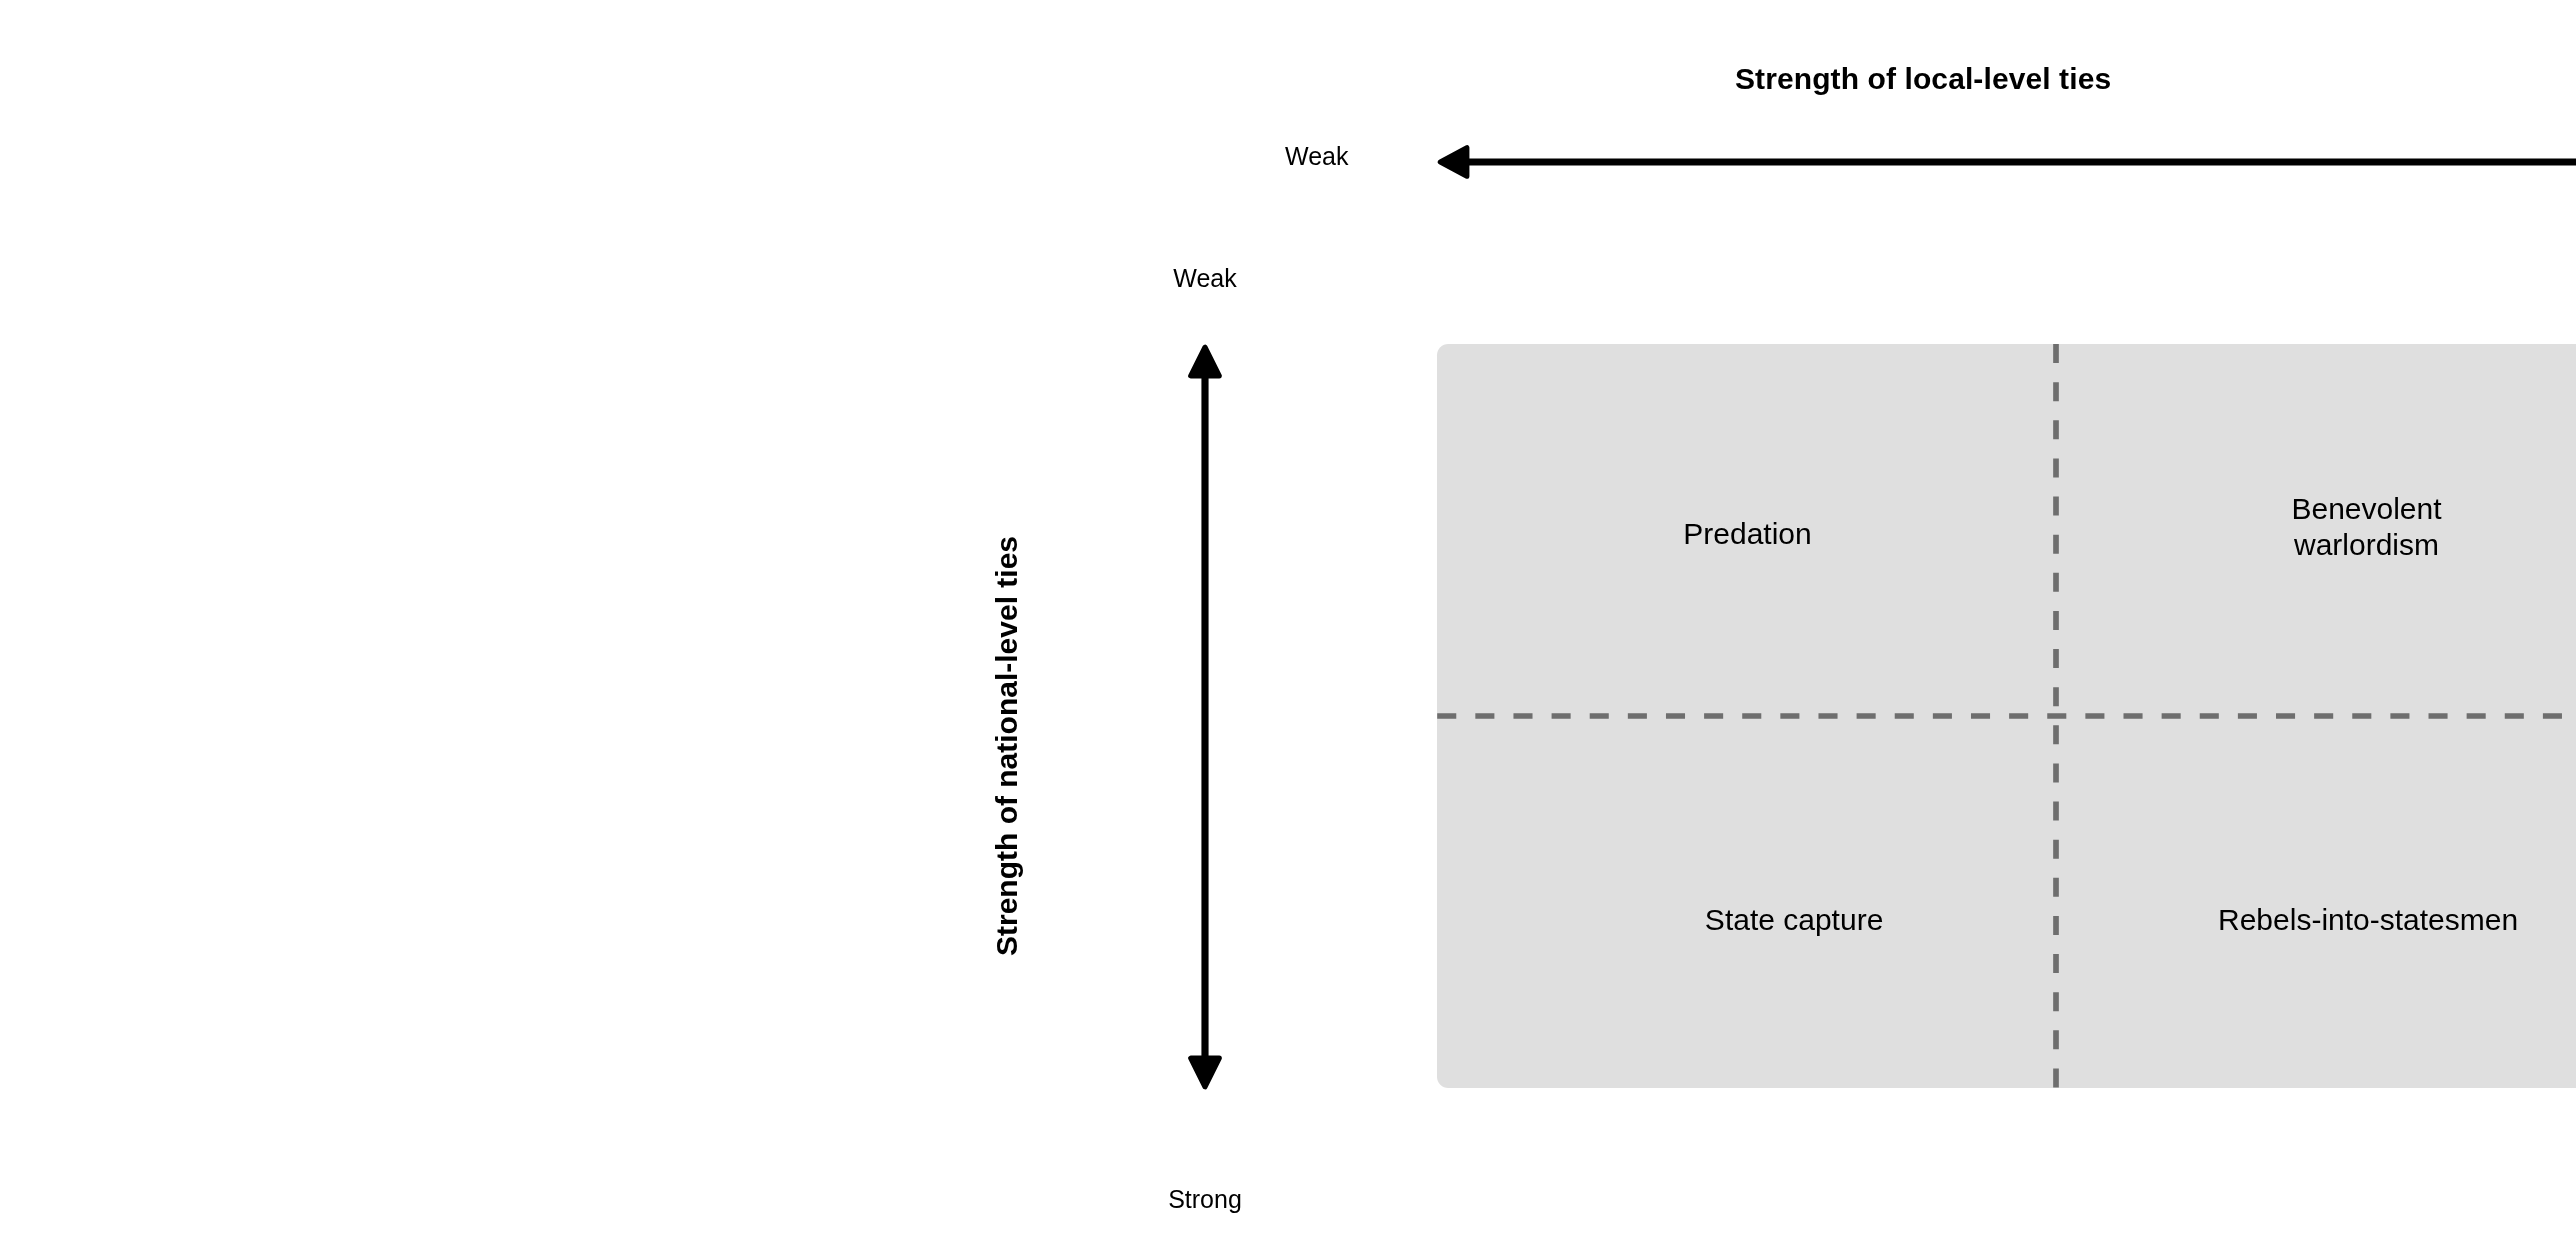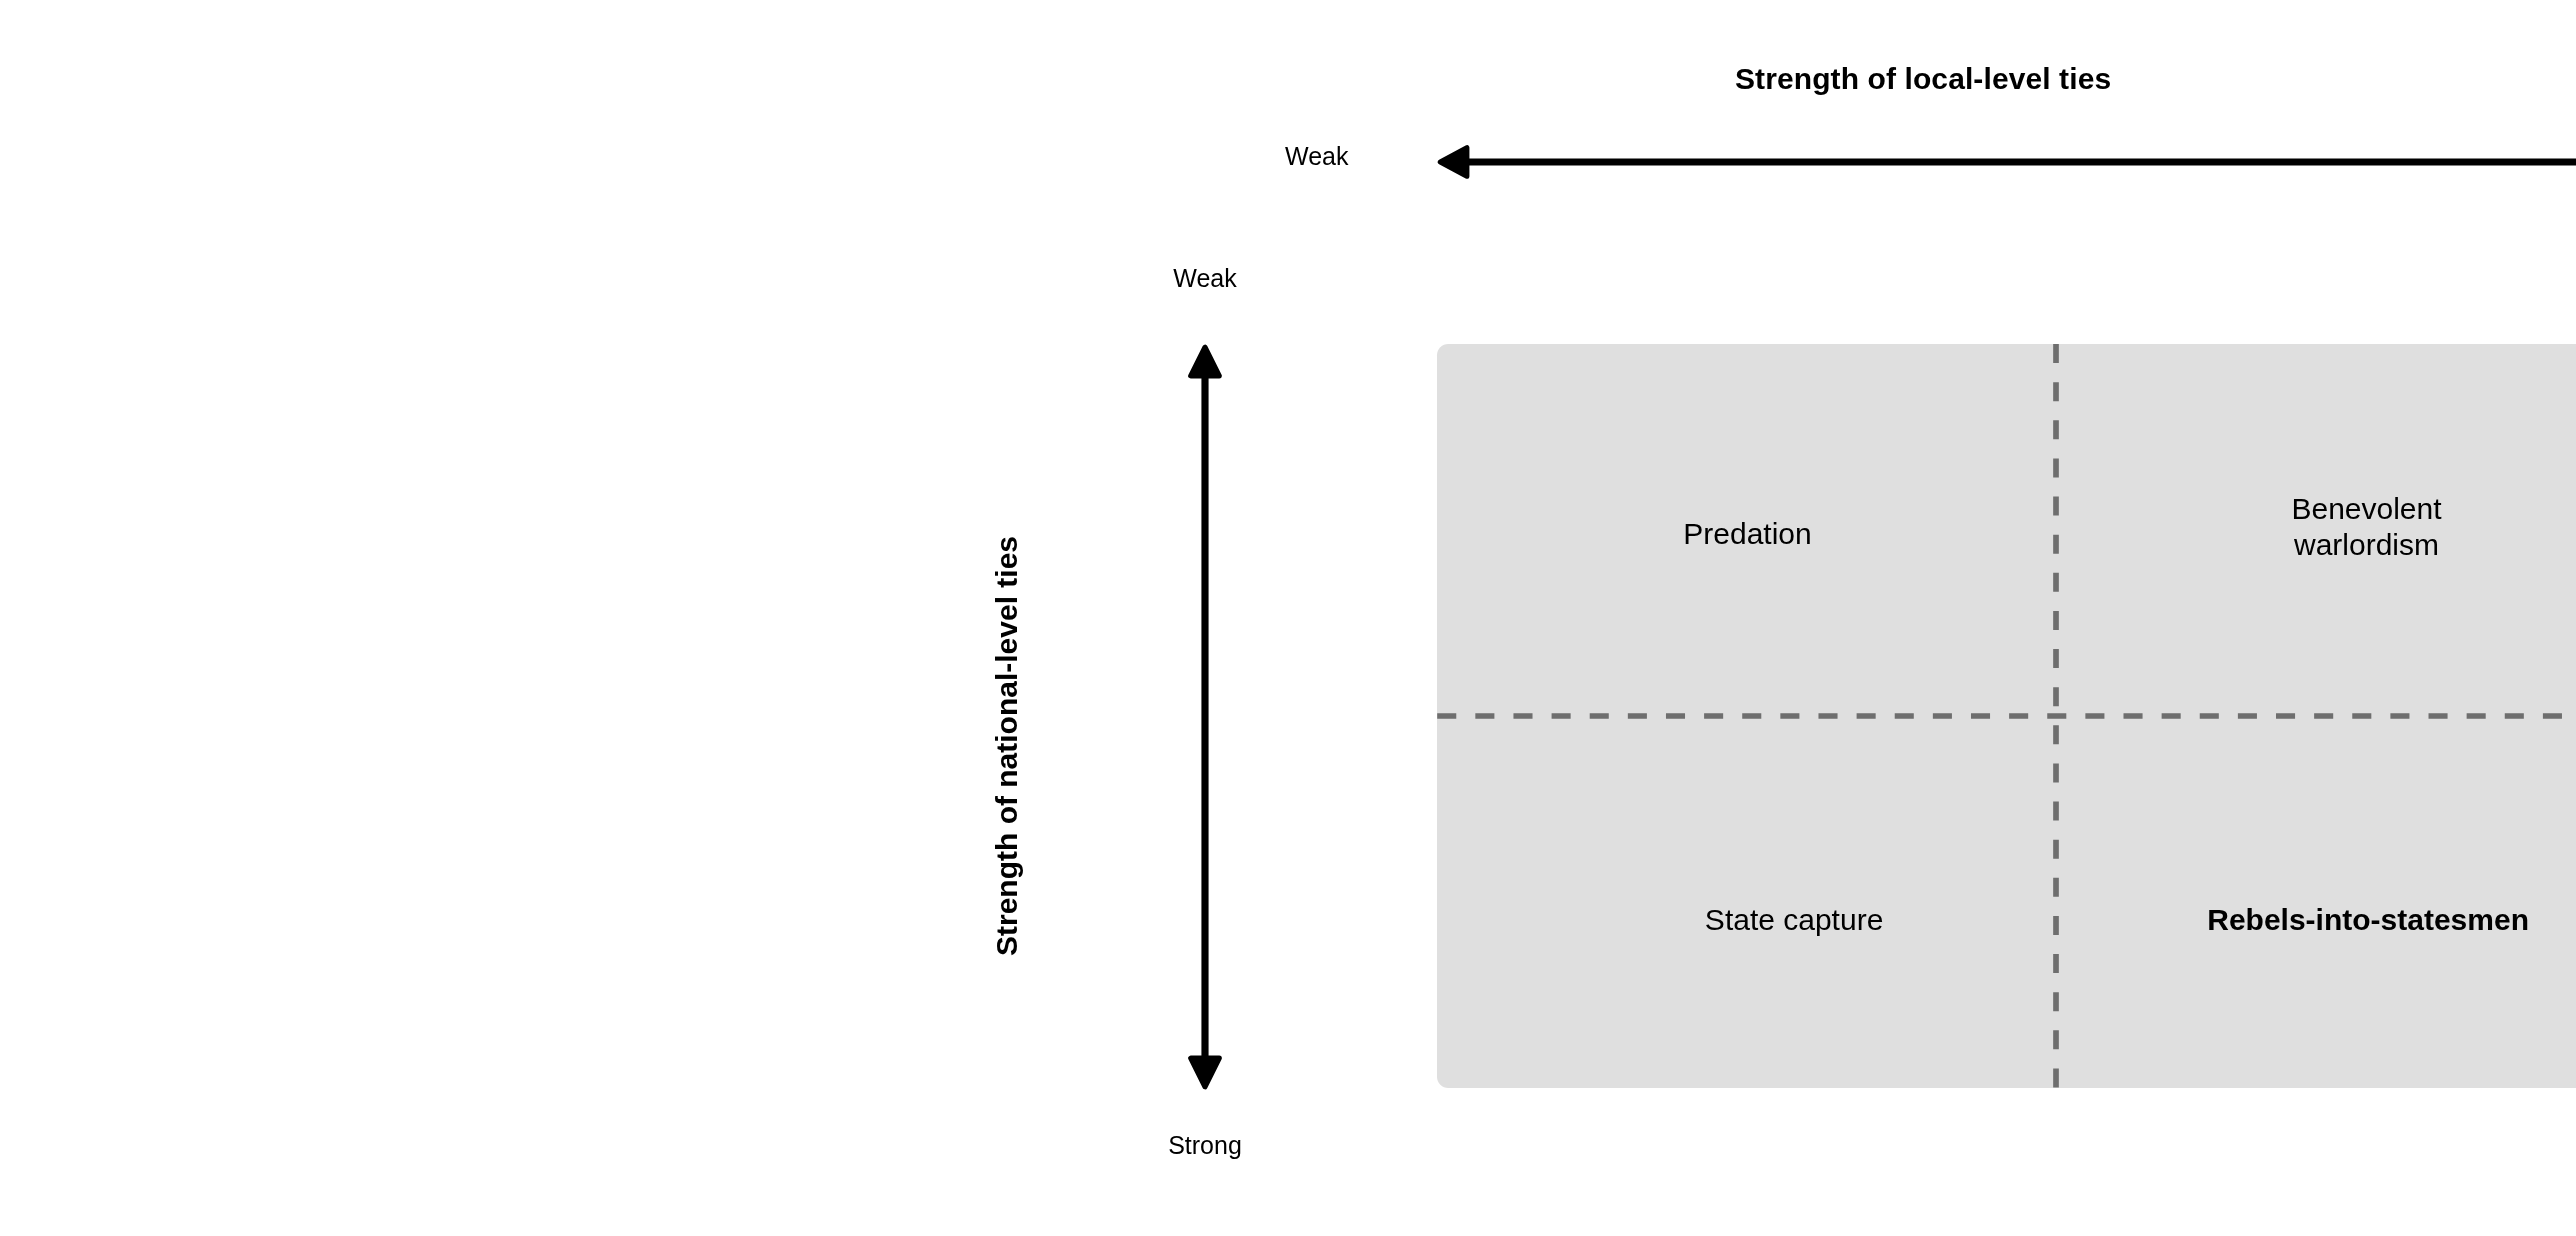--- a/index.html
+++ b/index.html
@@ -68,21 +68,21 @@
     left: 1205px;
     top: 266px;
     transform: translateX(-50%);
     font-size: 25px;
     line-height: 1;
     white-space: nowrap;
   }
   .y-strong-label {
     position: absolute;
     left: 1205px;
-    top: 1133px;
+    top: 1187px;
     transform: translateX(-50%);
     font-size: 25px;
     line-height: 1;
     white-space: nowrap;
   }
   .y-arrow-svg {
     position: absolute;
     left: 1182px;
     top: 337px;
     width: 46px;
@@ -118,21 +118,21 @@
     color: #000000;
   }
   .cell-tl { left: 0px;    top: 0px;   width: 618px; height: 372px; }
   .cell-tr { left: 619px; top: 0px;   width: 618px; height: 372px; }
   .cell-bl { left: 0px;    top: 372px; width: 618px; height: 372px; margin-left: 44px; }
   .cell-br { left: 619px; top: 372px; width: 618px; height: 372px; }
 
   .cell-tl .cell-label { transform: translate(1.5px, 3.6px); }
   .cell-tr .cell-label { transform: translate(1.5px, -2.6px); }
   .cell-bl .cell-label { transform: translate(4.1px, 17.5px); }
-  .cell-br .cell-label { transform: translate(3.1px, 17.5px); font-weight: bold; }
+  .cell-br .cell-label { transform: translate(3.1px, 17.5px); }
 
   .cell-label { white-space: pre-line; }
 </style>
 </head>
 <body>
 
 <div id="canvas">
 
   <div class="x-axis-title">Strength of local-level ties</div>
 

